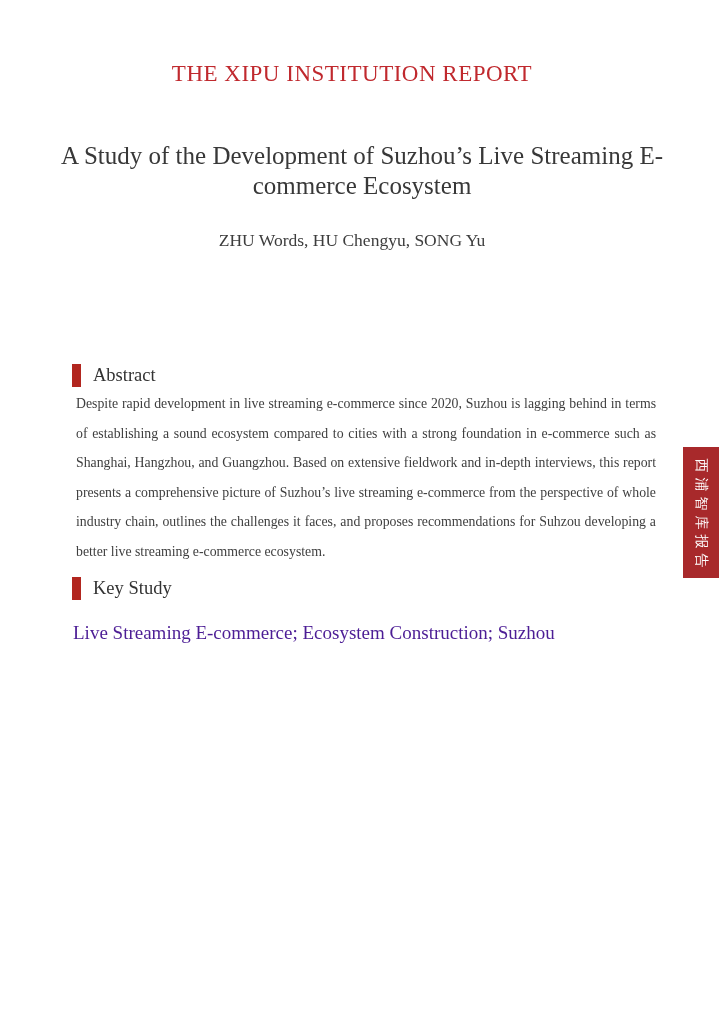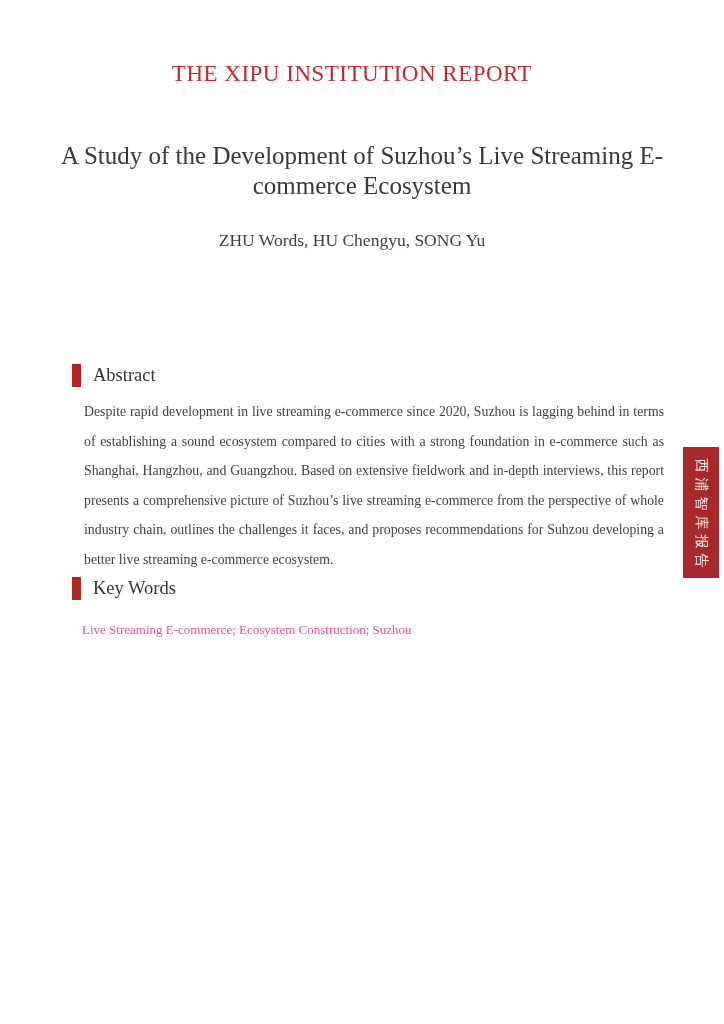--- a/index.html
+++ b/index.html
@@ -63,32 +63,32 @@
     width: 9px; height: 23px;
     background: var(--accent-red);
   }
   .heading-label {
     font-size: 18.5px;
     color: #333333;
   }
   .abstract-text {
     position: absolute;
     top: 385px; left: 72px; width: 580px;
-    margin: 12px;
+    margin: 4px;
     font-size: 13.8px;
     line-height: 29.6px;
     color: #3e3e3e;
     text-align: justify;
   }
   .keywords-text {
     position: absolute;
-    top: 622px; left: 82px; width: 580px;
+    top: 622px; left: 73px; width: 580px;
     margin: 0;
-    font-size: 13px;
-    color: #ec4899;
+    font-size: 19px;
+    color: #4c1d95;
   }
   .side-tab {
     position: absolute;
     left: 683px; top: 447px;
     width: 36px; height: 131px;
     background: var(--tab-red);
   }
   .side-tab-label {
     position: absolute;
     top: 50%; left: 50%;
@@ -115,21 +115,21 @@
 
   <div class="section-heading abstract-heading">
     <span class="red-bar"></span>
     <span class="heading-label">Abstract</span>
   </div>
 
   <p class="abstract-text">Despite rapid development in live streaming e-commerce since 2020, Suzhou is lagging behind in terms of establishing a sound ecosystem compared to cities with a strong foundation in e-commerce such as Shanghai, Hangzhou, and Guangzhou. Based on extensive fieldwork and in-depth interviews, this report presents a comprehensive picture of Suzhou’s live streaming e-commerce from the perspective of whole industry chain, outlines the challenges it faces, and proposes recommendations for Suhzou developing a better live streaming e-commerce ecosystem.</p>
 
   <div class="section-heading keywords-heading">
     <span class="red-bar"></span>
-    <span class="heading-label">Key Words</span>
+    <span class="heading-label">Key Study</span>
   </div>
 
   <p class="keywords-text">Live Streaming E-commerce; Ecosystem Construction; Suzhou</p>
 
   <div class="side-tab">
     <span class="side-tab-label">西浦智库报告</span>
   </div>
 
 </div>
 

